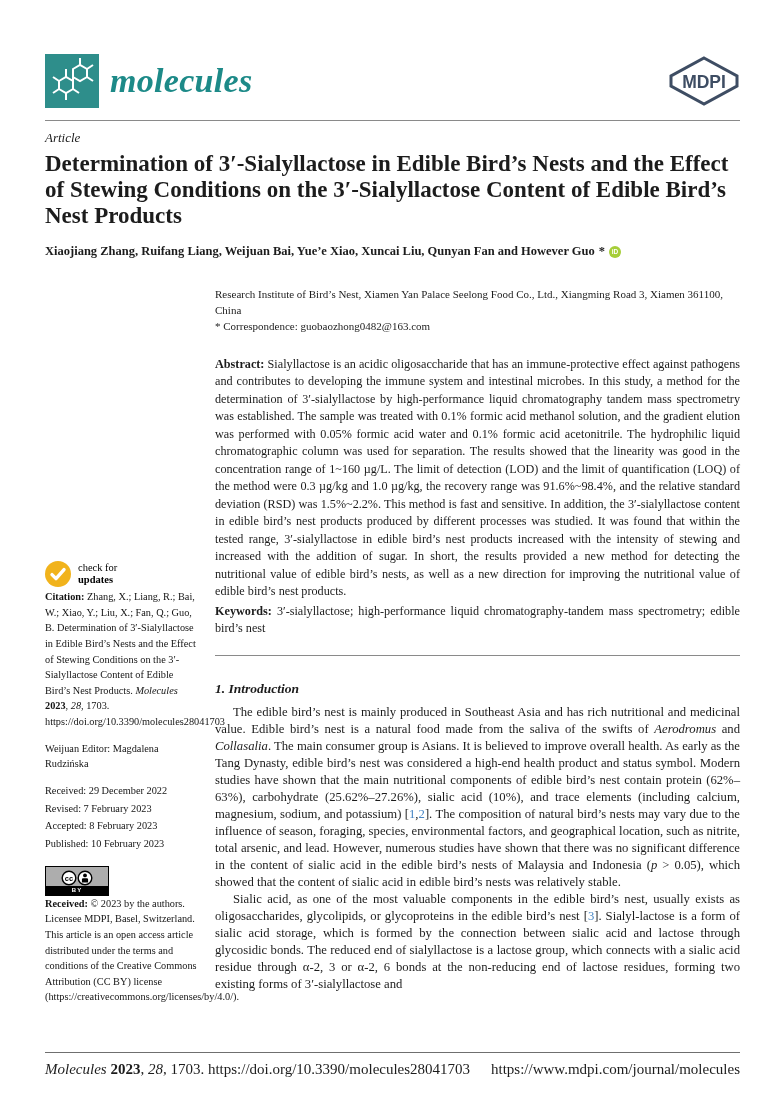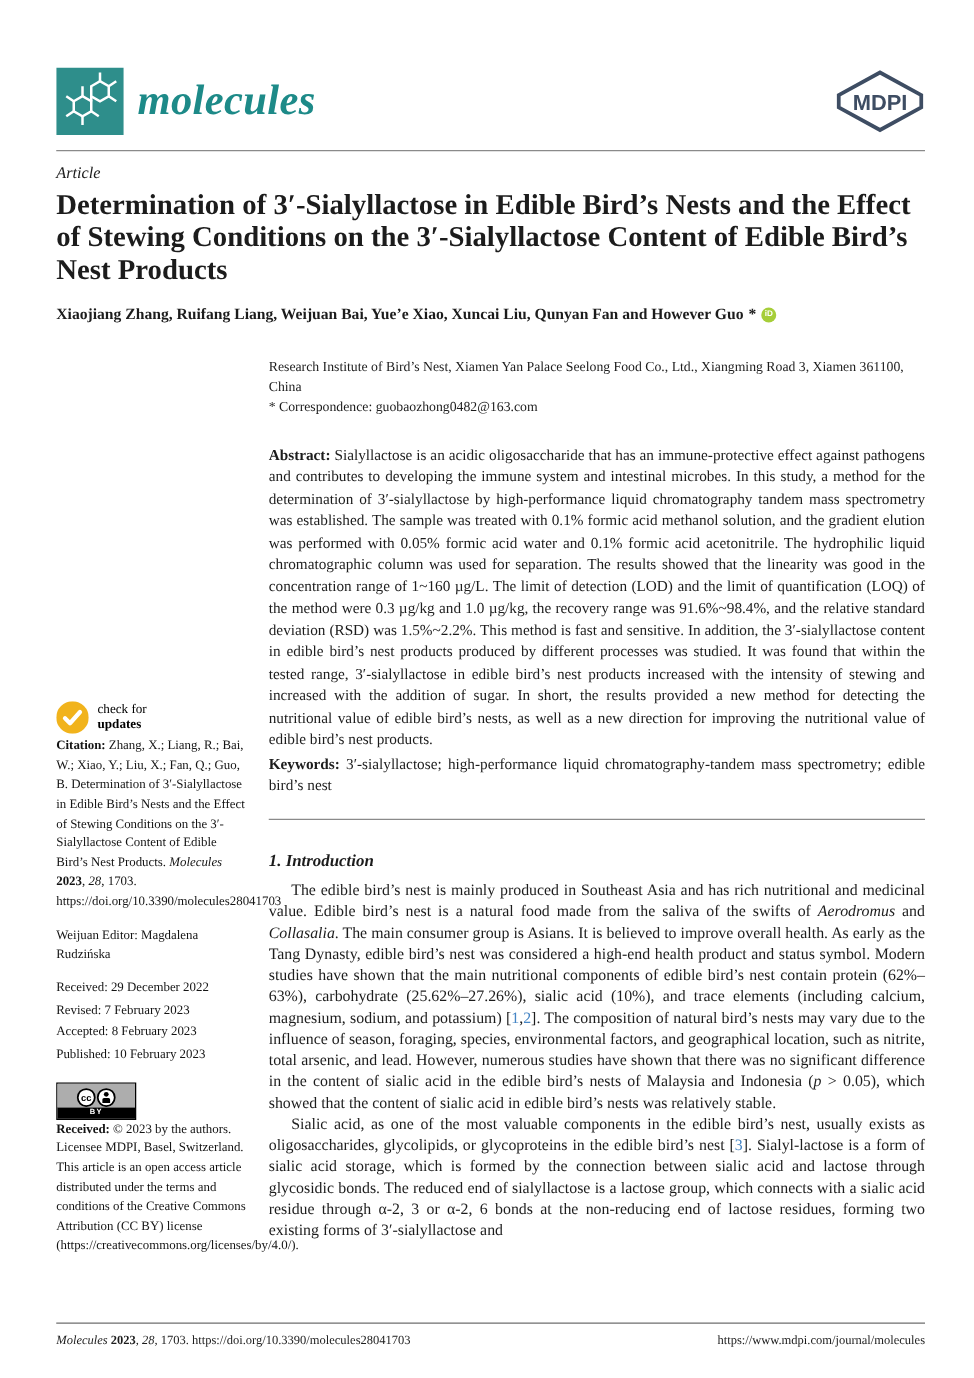--- a/index.html
+++ b/index.html
@@ -53,21 +53,21 @@
   .correspondence{font-size:11px;line-height:15.5px;margin:1px 0 0 0;}
   .abstract{font-size:12.2px;line-height:17.5px;text-align:justify;margin:21px 0 0 0;}
   .keywords{font-size:12.2px;line-height:17.5px;text-align:justify;margin:2px 0 0 0;}
   .section-rule{border:none;border-top:1px solid #8a8a8a;margin:17px 0 0 0;}
   .intro-heading{font-size:13.5px;font-weight:bold;margin:25px 0 0 0;font-style:italic;}
   .body-para{font-size:12.7px;line-height:17px;text-align:justify;margin:7px 0 0 0;text-indent:18px;}
   .body-para + .body-para{margin-top:0;}
   
   .footer{margin-top:auto;padding-bottom:24px;}
   .footer-rule{border:none;border-top:1px solid #6f6f6f;margin:0 0 8px 0;}
-  .footer-row{display:flex;justify-content:space-between;font-size:10px;}
+  .footer-row{display:flex;justify-content:space-between;font-size:15px;}
   
   .i{font-style:italic;}
   .b{font-weight:bold;}
   .link{color:#4585c5;}
   .u{color:inherit;}
 </style>
 </head>
 <body>
 
 <div class="page">

